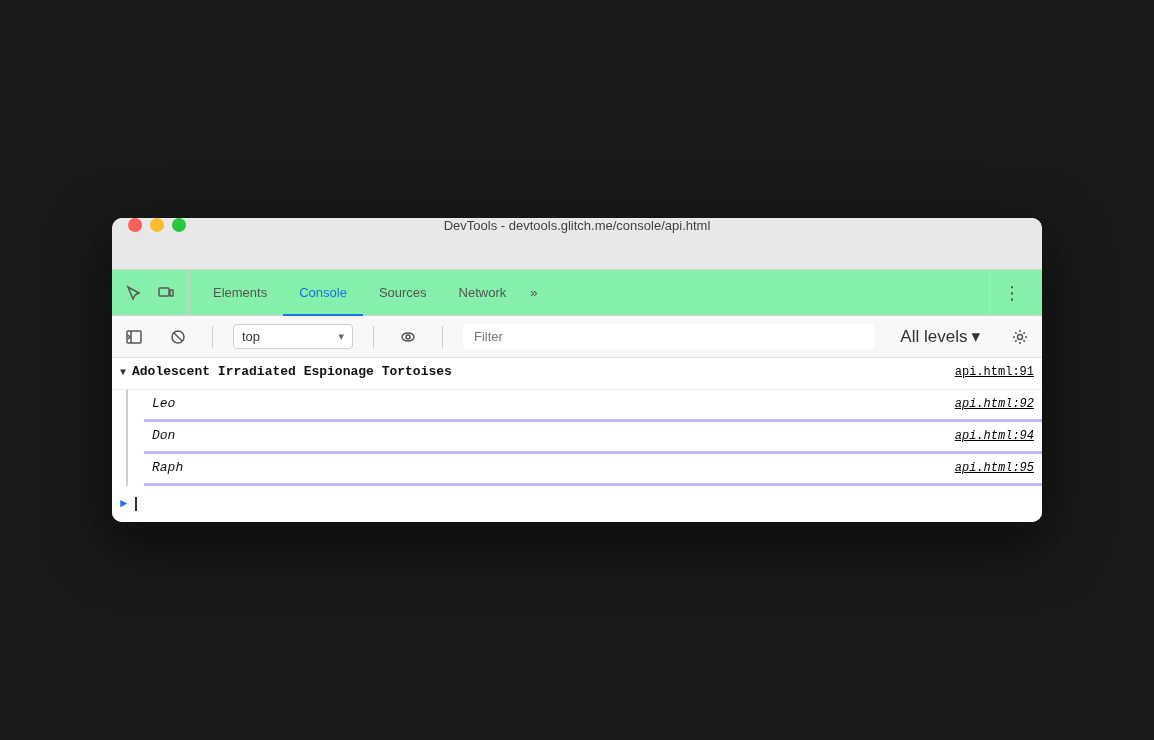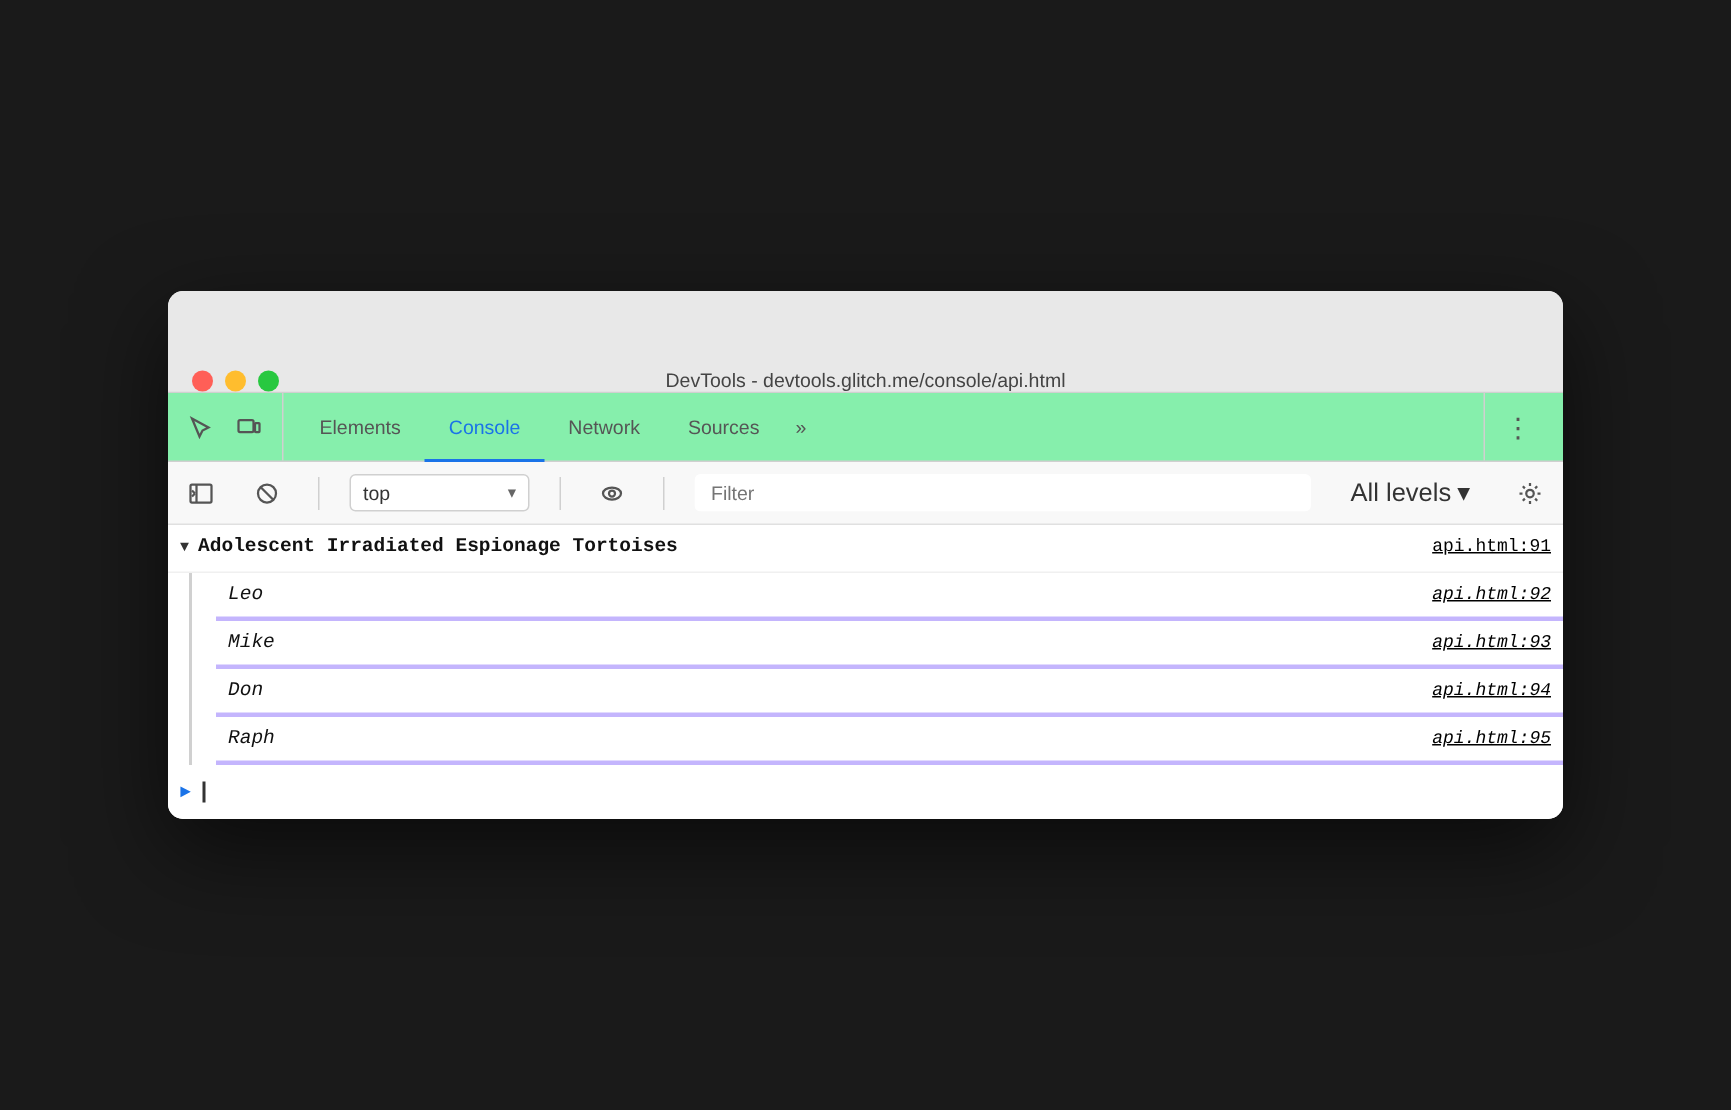--- a/index.html
+++ b/index.html
@@ -19,23 +19,23 @@
       border-radius: 10px;
       box-shadow: 0 20px 60px rgba(0,0,0,0.6);
       overflow: hidden;
       display: flex;
       flex-direction: column;
     }
 
     
     .title-bar {
       background: #e8e8e8;
-      height: 68px;
-      display: flex;
-      align-items: flex-end;
+      height: 52px;
+      display: flex;
+      align-items: flex-start;
       padding: 0 16px;
       border-bottom: 1px solid #d0d0d0;
       border-radius: 10px 10px 0 0;
       position: relative;
     }
 
     .traffic-lights {
       display: flex;
       gap: 8px;
     }
@@ -325,24 +325,24 @@
     </div>
 
     <div class="tab-bar-tabs">
       <div class="tab">
         <span>Elements</span>
       </div>
       <div class="tab active">
         <span>Console</span>
       </div>
       <div class="tab">
+        <span>Sources</span>
+      </div>
+      <div class="tab">
         <span>Network</span>
-      </div>
-      <div class="tab">
-        <span>Sources</span>
       </div>
       <div class="tab-more">
         <span>»</span>
       </div>
     </div>
 
     <div class="tab-bar-right">
       <div class="icon-btn">
         <span style="font-size:18px;color:#555;">⋮</span>
       </div>
@@ -409,24 +409,20 @@
 
     <div style="display:flex;">
       <div class="log-indent-bar"></div>
       <div style="flex:1;">
 
         <div class="child-entry">
           <span class="log-text">Leo</span>
           <a class="log-link">api.html:92</a>
         </div>
 
-        <div class="child-entry">
-          <span class="log-text">Mike</span>
-          <a class="log-link">api.html:93</a>
-        </div>
 
         <div class="child-entry">
           <span class="log-text">Don</span>
           <a class="log-link">api.html:94</a>
         </div>
 
         <div class="child-entry">
           <span class="log-text">Raph</span>
           <a class="log-link">api.html:95</a>
         </div>

